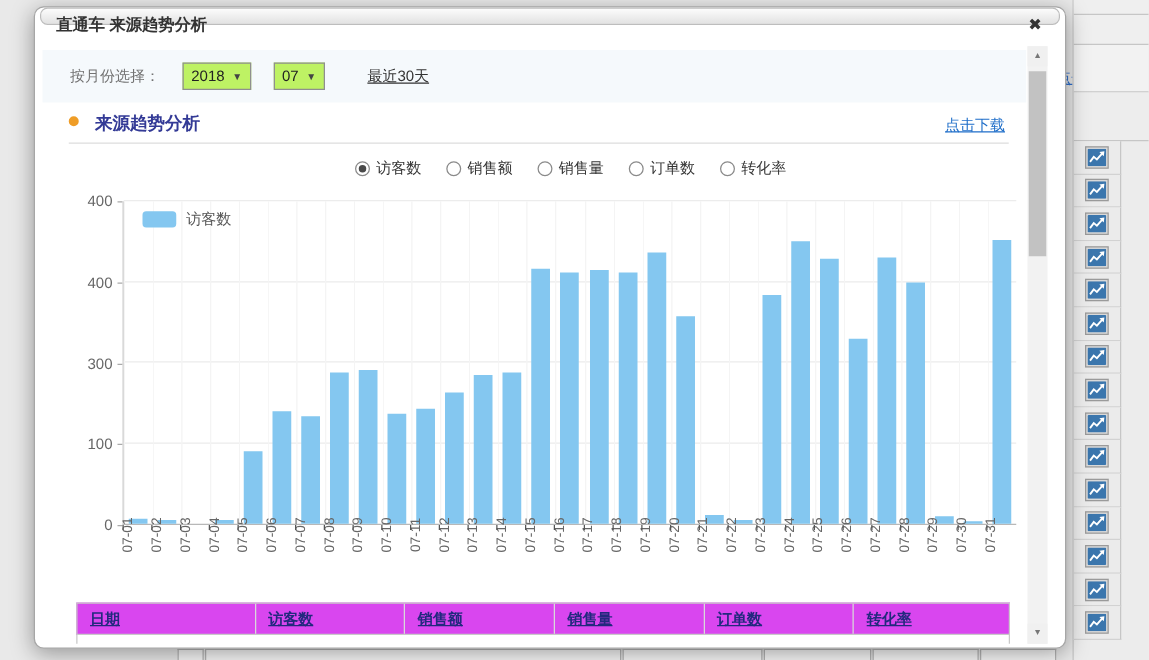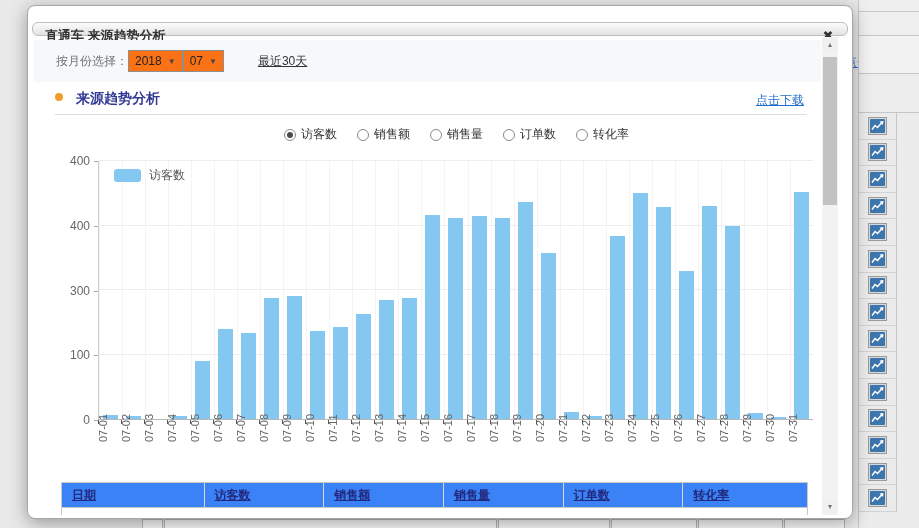--- a/index.html
+++ b/index.html
@@ -21,31 +21,31 @@
                display:flex; align-items:center; justify-content:center; background:#ebebeb; }
   .chart-btn { width:19px; height:18px; background:#d9d9d9; border:1px solid #9a9a9a;
                display:flex; align-items:center; justify-content:center; cursor:pointer; }
   .bg-bottom { position:absolute; left:0; top:519px; width:919px; height:9px; z-index:1; }
   .bstrip { position:absolute; top:0; height:9px; background:#f7f7f7;
             border-left:1px solid #b5b5b5; border-right:1px solid #b5b5b5; border-top:1px solid #b5b5b5; }
 
   
   .modal { position:absolute; left:27px; top:5px; width:826px; height:514px; background:#fff;
            border:1px solid #a6a6a6; border-radius:8px; box-shadow:0 4px 18px rgba(0,0,0,.35); z-index:10; }
-  .titlebar { position:absolute; left:4px; top:16px; right:4px; height:14px; border:1px solid #bdbdbd;
+  .titlebar { position:absolute; left:4px; top:0; right:4px; height:14px; border:1px solid #bdbdbd;
               border-radius:6px; background:linear-gradient(#fcfcfc,#e2e2e2); }
   .titlebar .t { position:absolute; left:12px; top:0; line-height:25px; font-size:13px; font-weight:bold; color:#333; }
   .close-x { position:absolute; right:9px; top:3px; width:20px; height:20px; text-align:center; line-height:20px;
              font-size:13px; font-weight:bold; color:#333; cursor:pointer; }
 
   .filterbar { position:absolute; left:6px; top:34px; width:787px; height:42px; background:#f5f9fc;
                display:flex; align-items:center; }
   .filterbar .lbl { margin-left:22px; font-size:12px; color:#737373; }
-  .selectbox { display:inline-flex; align-items:center; gap:6px; background:#f97316; border:1px solid #8f8f8f;
-               height:22px; padding:0 6px; margin-left:0; font-size:12px; color:#222; cursor:pointer; }
+  .selectbox { display:inline-flex; align-items:center; gap:6px; background:#bef264; border:1px solid #8f8f8f;
+               height:22px; padding:0 6px; margin-left:18px; font-size:12px; color:#222; cursor:pointer; }
   .selectbox .car { font-size:8px; color:#444; }
   .recent { margin-left:34px; font-size:12px; color:#333; text-decoration:underline; cursor:pointer; }
 
   .sect { position:absolute; left:0; top:84px; width:100%; height:22px; }
   .ring { position:absolute; left:27px; top:3px; width:8px; height:8px; border:4px solid #ef9d27;
           border-radius:50%; background:#fce9c8; }
   .sect-title { position:absolute; left:48px; top:0; font-size:14px; font-weight:bold; color:#333a96; }
   .dl-link { position:absolute; right:48px; top:2px; font-size:12px; color:#1f6ec9;
              text-decoration:underline; cursor:pointer; }
   .divider { position:absolute; left:27px; top:108px; width:752px; height:1px; background:#ddd; }
@@ -68,21 +68,21 @@
   .slot::after { content:""; position:absolute; left:-1px; bottom:-5px; width:1px; height:4px; background:#555; }
   .bar { width:15px; }
   .xlab { position:absolute; left:50%; top:100%; transform:translate(-50%,9px) rotate(-90deg) translateX(-50%);
           transform-origin:0 0; font-size:11px; color:#666; white-space:nowrap; }
   .legend { position:absolute; left:86px; top:161px; display:flex; align-items:center; gap:8px; }
   .legend .mk { width:27px; height:13px; border-radius:3px; }
   .legend .lt { font-size:12px; color:#555; }
 
   
   .dtable { position:absolute; left:33px; top:476px; width:747px; }
-  .thead { display:flex; height:26px; background:#3b82f6; border:1px solid #c9c9c9; }
+  .thead { display:flex; height:26px; background:#d946ef; border:1px solid #c9c9c9; }
   .th { border-right:1px solid #d9d9d9; display:flex; align-items:center; padding-left:10px; }
   .th:last-child { border-right:none; }
   .th span { font-size:12px; font-weight:bold; color:#22297e; text-decoration:underline; cursor:pointer; }
   .trow-partial { height:7px; background:#fff; border-left:1px solid #c9c9c9; border-right:1px solid #c9c9c9; }
 
   
   .sbar { position:absolute; left:794px; top:31px; width:16px; height:478px; background:#f2f2f2; }
   .sbtn { position:absolute; left:0; width:16px; height:16px; background:#f0f0f0; color:#777;
           font-size:7px; text-align:center; line-height:16px; cursor:pointer; }
   .sbtn.up { top:0; } .sbtn.down { bottom:0; }

